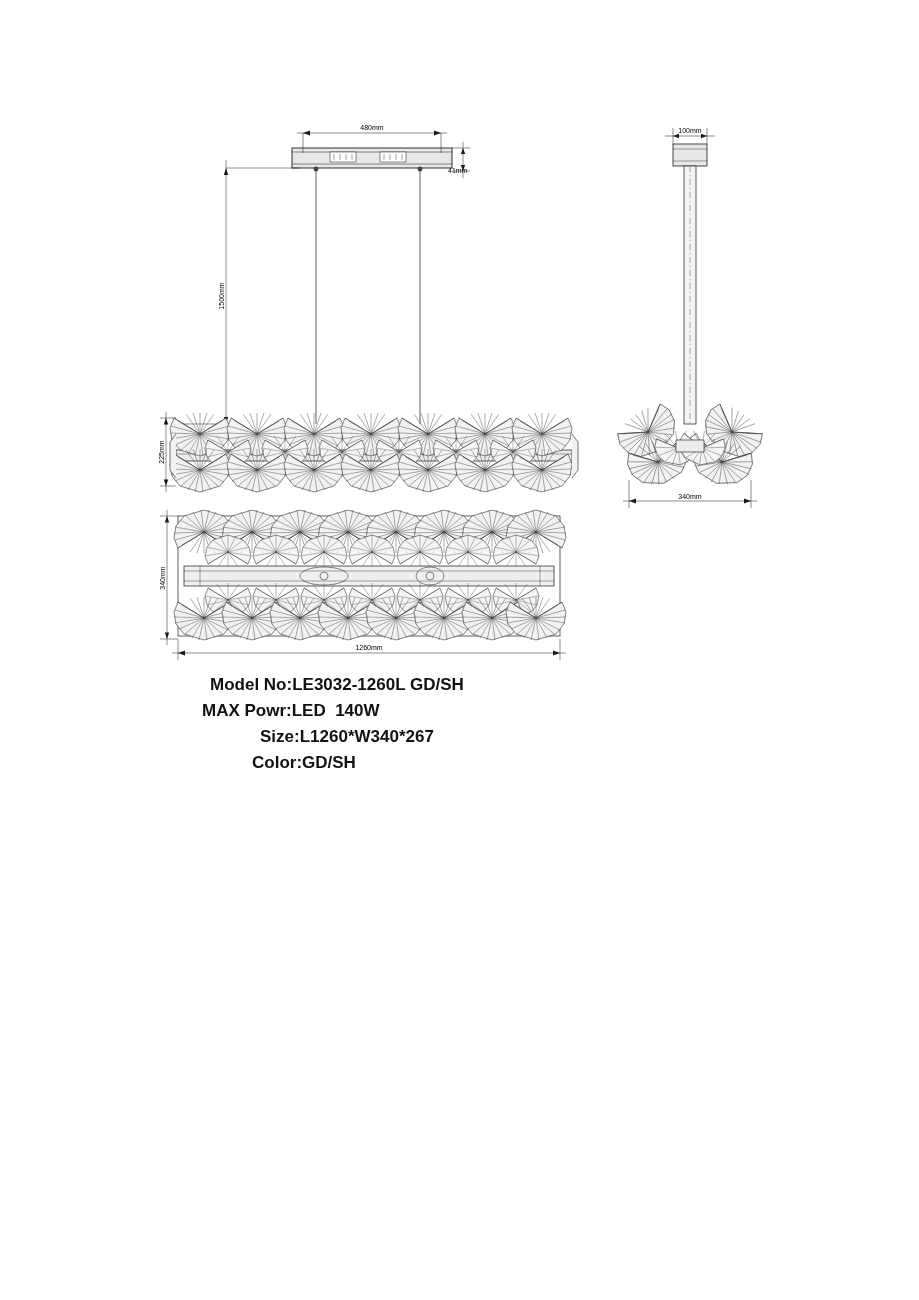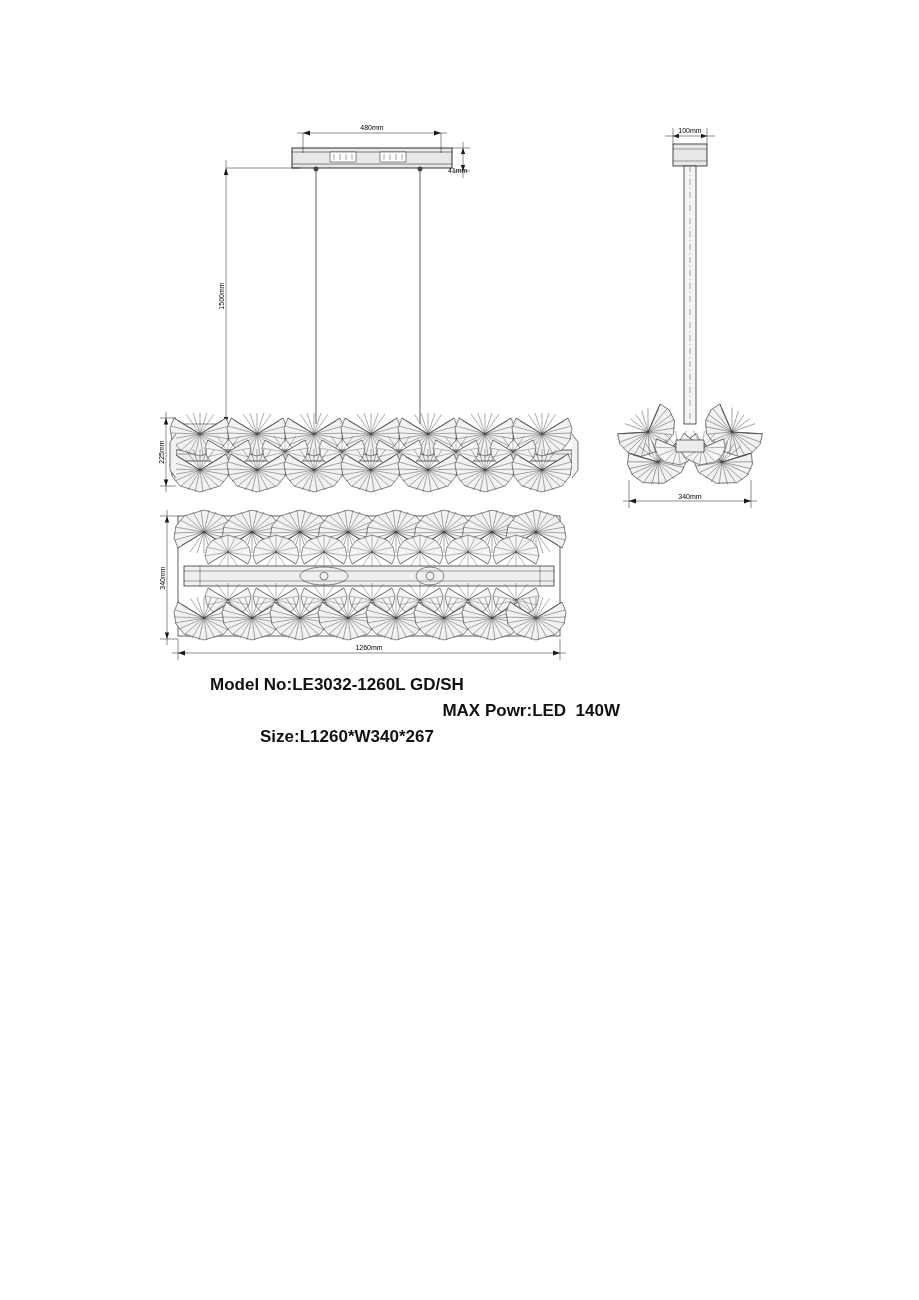--- a/index.html
+++ b/index.html
@@ -38,21 +38,21 @@
     top: 672px;
     width: 470px;
     font-size: 17px;
     font-weight: bold;
     line-height: 26px;
     font-family: "Liberation Sans", sans-serif;
     color: #111;
   }
   .spec-line { white-space: pre; }
   .spec-line.l1 { padding-left: 60px; }
-  .spec-line.l2 { padding-left: 52px; text-align: right; }
+  .spec-line.l2 { padding-left: 52px; }
   .spec-line.l3 { padding-left: 110px; }
   .spec-line.l4 { padding-left: 102px; }
 </style>
 </head>
 <body>
 
 <div id="sheet">
 
   <svg id="drawing" viewBox="0 0 919 1300">
     <defs>
@@ -319,15 +319,16 @@
     <text class="dim-label" x="165" y="578" text-anchor="middle" transform="rotate(-90 165 578)">340mm</text>
     <text class="dim-label" x="369" y="650" text-anchor="middle">1260mm</text>
     <text class="dim-label" x="690" y="133" text-anchor="middle">100mm</text>
     <text class="dim-label" x="690" y="499" text-anchor="middle">340mm</text>
   </svg>
 
   <div class="spec-block">
     <div class="spec-line l1">Model No:LE3032-1260L GD/SH</div>
     <div class="spec-line l2">MAX Powr:LED  140W</div>
     <div class="spec-line l3">Size:L1260*W340*267</div>
+    <div class="spec-line l4">Color:GD/SH</div>
   </div>
 
 </div>
 
 </body></html>

